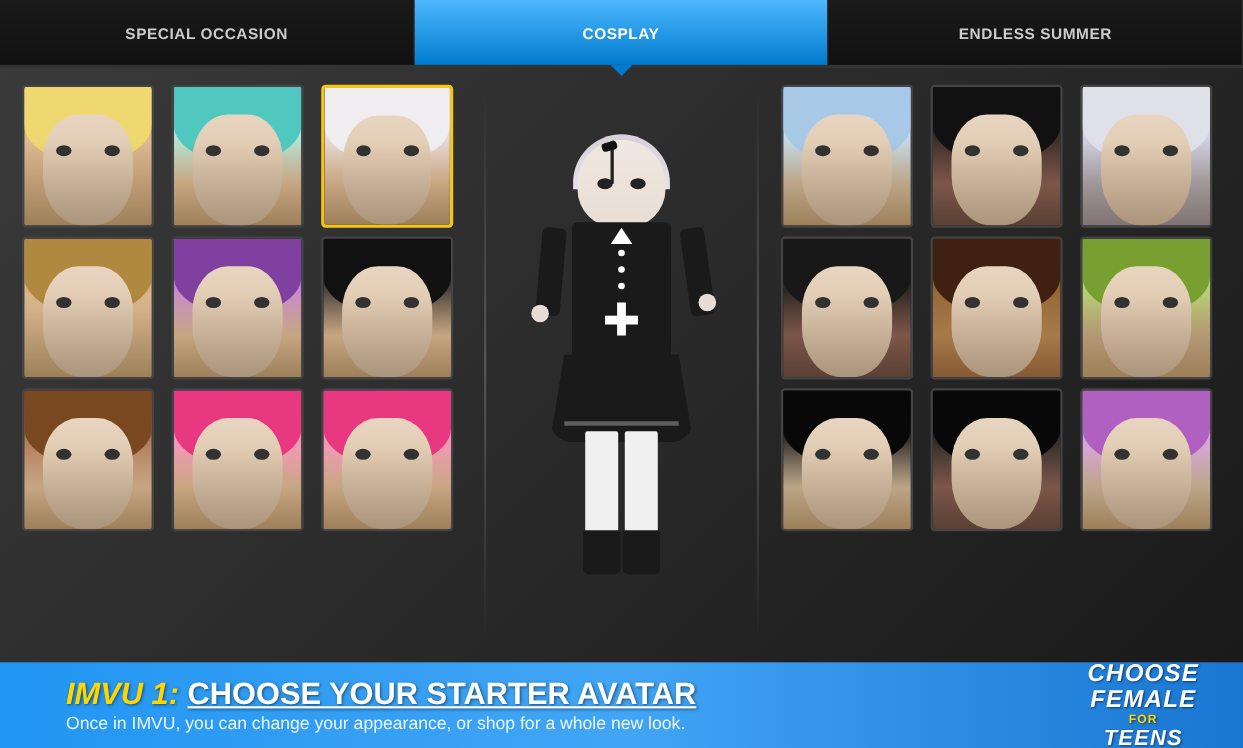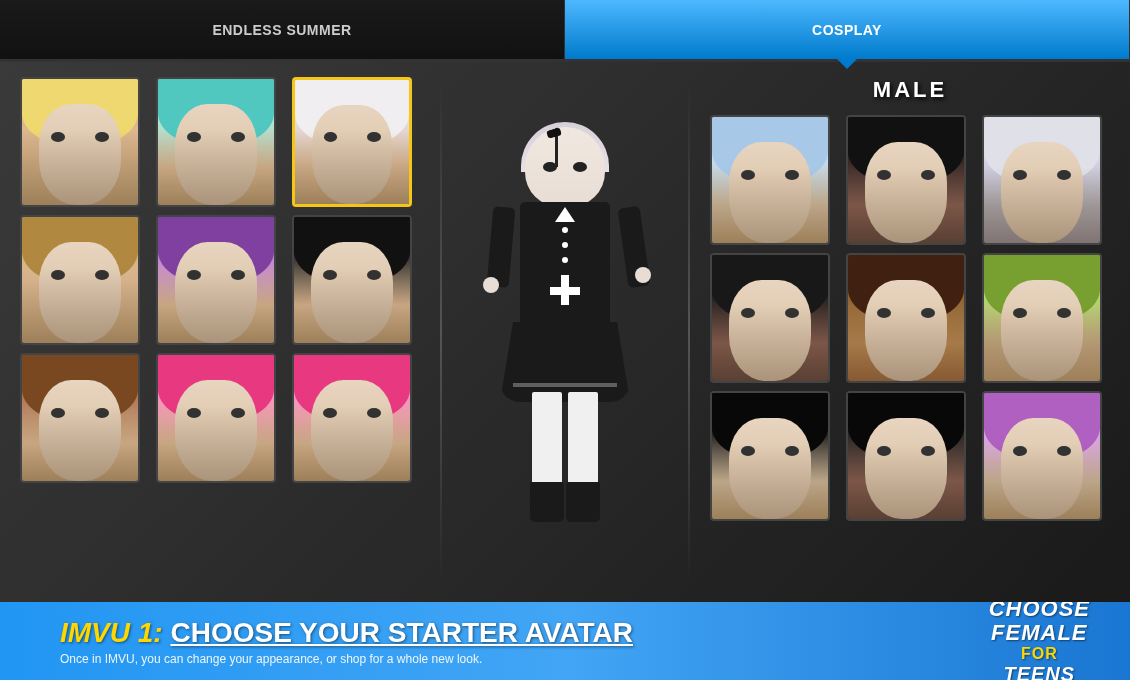--- a/index.html
+++ b/index.html
@@ -124,35 +124,35 @@
     #footer-text {
       flex: 1;
     }
     #step-line {
       font-size: 28px;
       font-weight: 900;
       color: #fff;
       text-shadow: 1px 1px 3px rgba(0,0,0,0.5);
     }
     #footer-sub {
-      font-size: 12px;
+      font-size: 16px;
       color: rgba(255,255,255,0.9);
       margin-top: 3px;
     }
     #vw-logo {
       text-align: center;
       color: #fff;
       font-size: 13px;
       font-weight: 900;
       line-height: 1.1;
       text-shadow: 1px 1px 2px rgba(0,0,0,0.5);
       letter-spacing: 1px;
     }
     #vw-logo .vw-big { font-size: 22px; color: #fff; font-style: italic; }
-    #vw-logo .vw-for { font-size: 16px; color: #FFD700; }
+    #vw-logo .vw-for { font-size: 11px; color: #FFD700; }
     #vw-logo .vw-teens { font-size: 20px; color: #fff; font-style: italic; }
 
     .face-overlay {
       position: absolute;
       bottom: 0;
       left: 0;
       right: 0;
       height: 60%;
       background: linear-gradient(to bottom, transparent, rgba(0,0,0,0.2));
     }
@@ -272,22 +272,23 @@
       width: 2px;
       background: linear-gradient(to bottom, transparent, #555, transparent);
       align-self: stretch;
       margin: 20px 0;
     }
   </style>
 </head>
 <body>
 
 <div id="nav">
+<div class="nav-tab">Special Occasion</div>
+    <div class="nav-tab active">Cosplay</div>
     <div class="nav-tab">Endless Summer</div>
-    <div class="nav-tab active">Cosplay</div>
   </div>
 
 <div style="position:relative;">
   <div id="main">
 
     <div id="female-panel">
       <div class="avatar-grid" id="female-grid">
       <div class="avatar-cell" title="Female 1 - Fairy Elf">
             <div style="width: 100%; height: 100%; background: linear-gradient(rgb(200, 168, 112) 0%, rgb(221, 184, 144) 40%, rgb(196, 160, 112) 100%); position: relative; overflow: hidden;">
               <div style="position: absolute; top: 0px; left: 0px; right: 0px; height: 55%; background: rgb(240, 216, 112); border-radius: 0px 0px 50% 50%;"></div>
@@ -421,21 +422,20 @@
 
         <div style="position:absolute;top:160px;left:18px;width:16px;height:16px;background:#e8ddd5;border-radius:50%;"></div>
 
         <div style="position:absolute;top:150px;right:14px;width:16px;height:16px;background:#e8ddd5;border-radius:50%;"></div>
       </div>
     </div>
 
     <div class="panel-divider"></div>
 
     <div id="male-panel">
-      <div class="section-title">MALE</div>
       <div class="avatar-grid" id="male-grid">
       <div class="avatar-cell" title="Male 1 - Blue Hair">
             <div style="width: 100%; height: 100%; background: linear-gradient(rgb(160, 200, 232) 0%, rgb(192, 224, 248) 30%, rgb(208, 184, 152) 70%, rgb(196, 160, 112) 100%); position: relative; overflow: hidden;">
               <div style="position: absolute; top: 0px; left: 0px; right: 0px; height: 55%; background: rgb(168, 200, 232); border-radius: 0px 0px 50% 50%;"></div>
               <div style="position: absolute; inset: 20% 15% 0px; background: linear-gradient(rgb(232, 213, 192), rgb(212, 184, 152)); border-radius: 40% 40% 45% 45%;"></div>
               <div style="position: absolute; top: 42%; left: 25%; width: 12%; height: 8%; background: rgb(51, 51, 51); border-radius: 50%;"></div>
               <div style="position: absolute; top: 42%; right: 25%; width: 12%; height: 8%; background: rgb(51, 51, 51); border-radius: 50%;"></div>
               <div class="face-overlay"></div>
             </div>
           </div>

